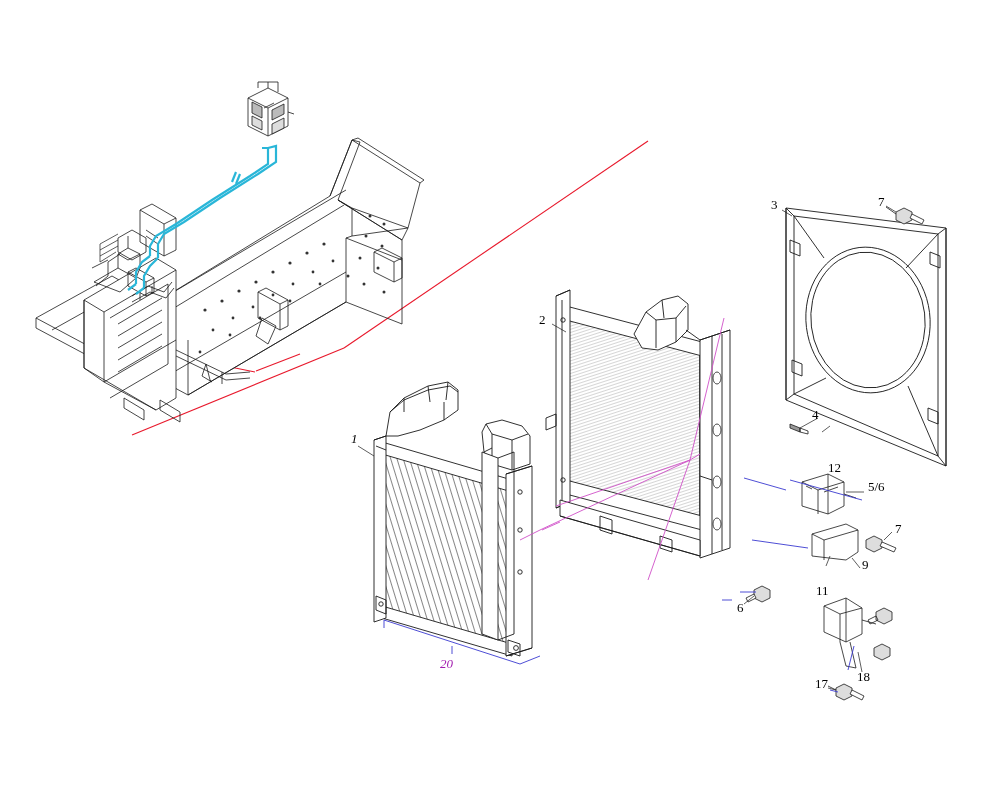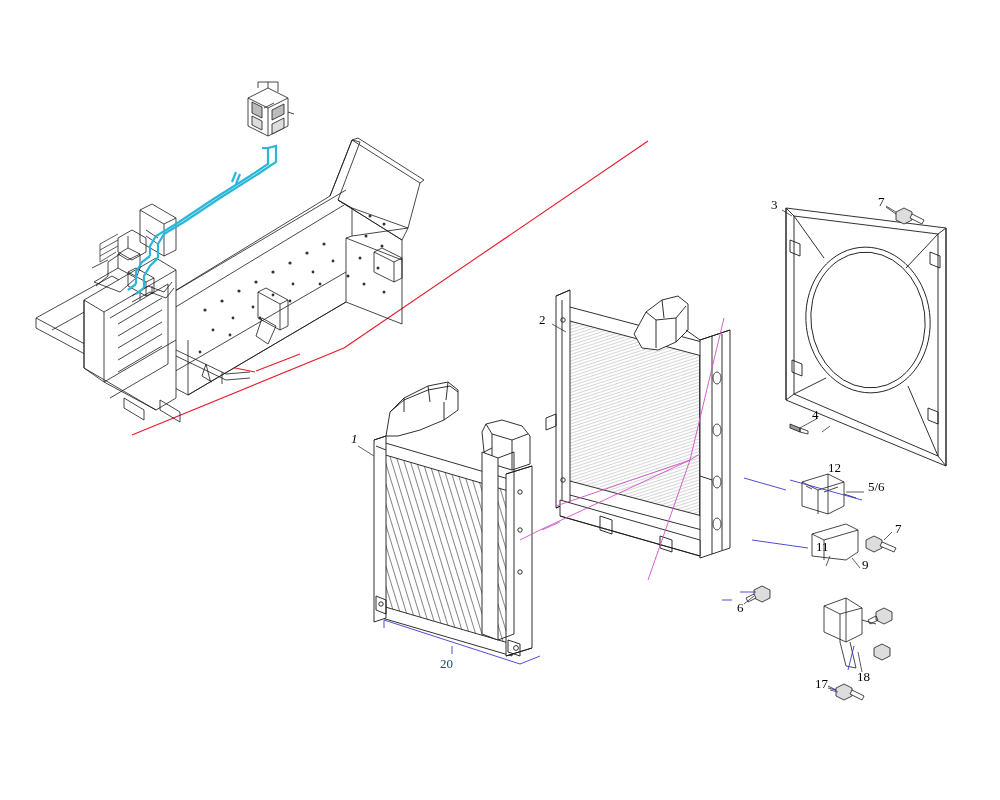--- a/index.html
+++ b/index.html
@@ -28,21 +28,22 @@
   }
   .callout {
     position: absolute;
     font-family: "Liberation Serif", serif;
     font-size: 13px;
     color: #000000;
     white-space: nowrap;
     line-height: 1;
   }
   .callout.blue {
-    color: #0c4a6e;
+    color: #a21caf;
+    font-style: italic;
   }
   .callout.italic {
     font-style: italic;
   }
 </style>
 </head>
 <body>
 
 <div id="diagram-root">
 
@@ -416,19 +417,19 @@
 
   <div class="callout italic" style="left:351px; top:432px;">1</div>
   <div class="callout" style="left:539px; top:313px;">2</div>
   <div class="callout" style="left:771px; top:198px;">3</div>
   <div class="callout" style="left:812px; top:408px;">4</div>
   <div class="callout" style="left:868px; top:480px;">5/6</div>
   <div class="callout" style="left:878px; top:195px;">7</div>
   <div class="callout" style="left:895px; top:522px;">7</div>
   <div class="callout" style="left:862px; top:558px;">9</div>
   <div class="callout" style="left:815px; top:677px;">17</div>
-  <div class="callout" style="left:816px; top:540px;">11</div>
+  <div class="callout" style="left:816px; top:584px;">11</div>
   <div class="callout" style="left:828px; top:415px;margin-top:46px;">12</div>
   <div class="callout" style="left:737px; top:601px;">6</div>
   <div class="callout" style="left:857px; top:670px;">18</div>
   <div class="callout blue" style="left:440px; top:657px;">20</div>
 
 </div>
 
 </body></html>

